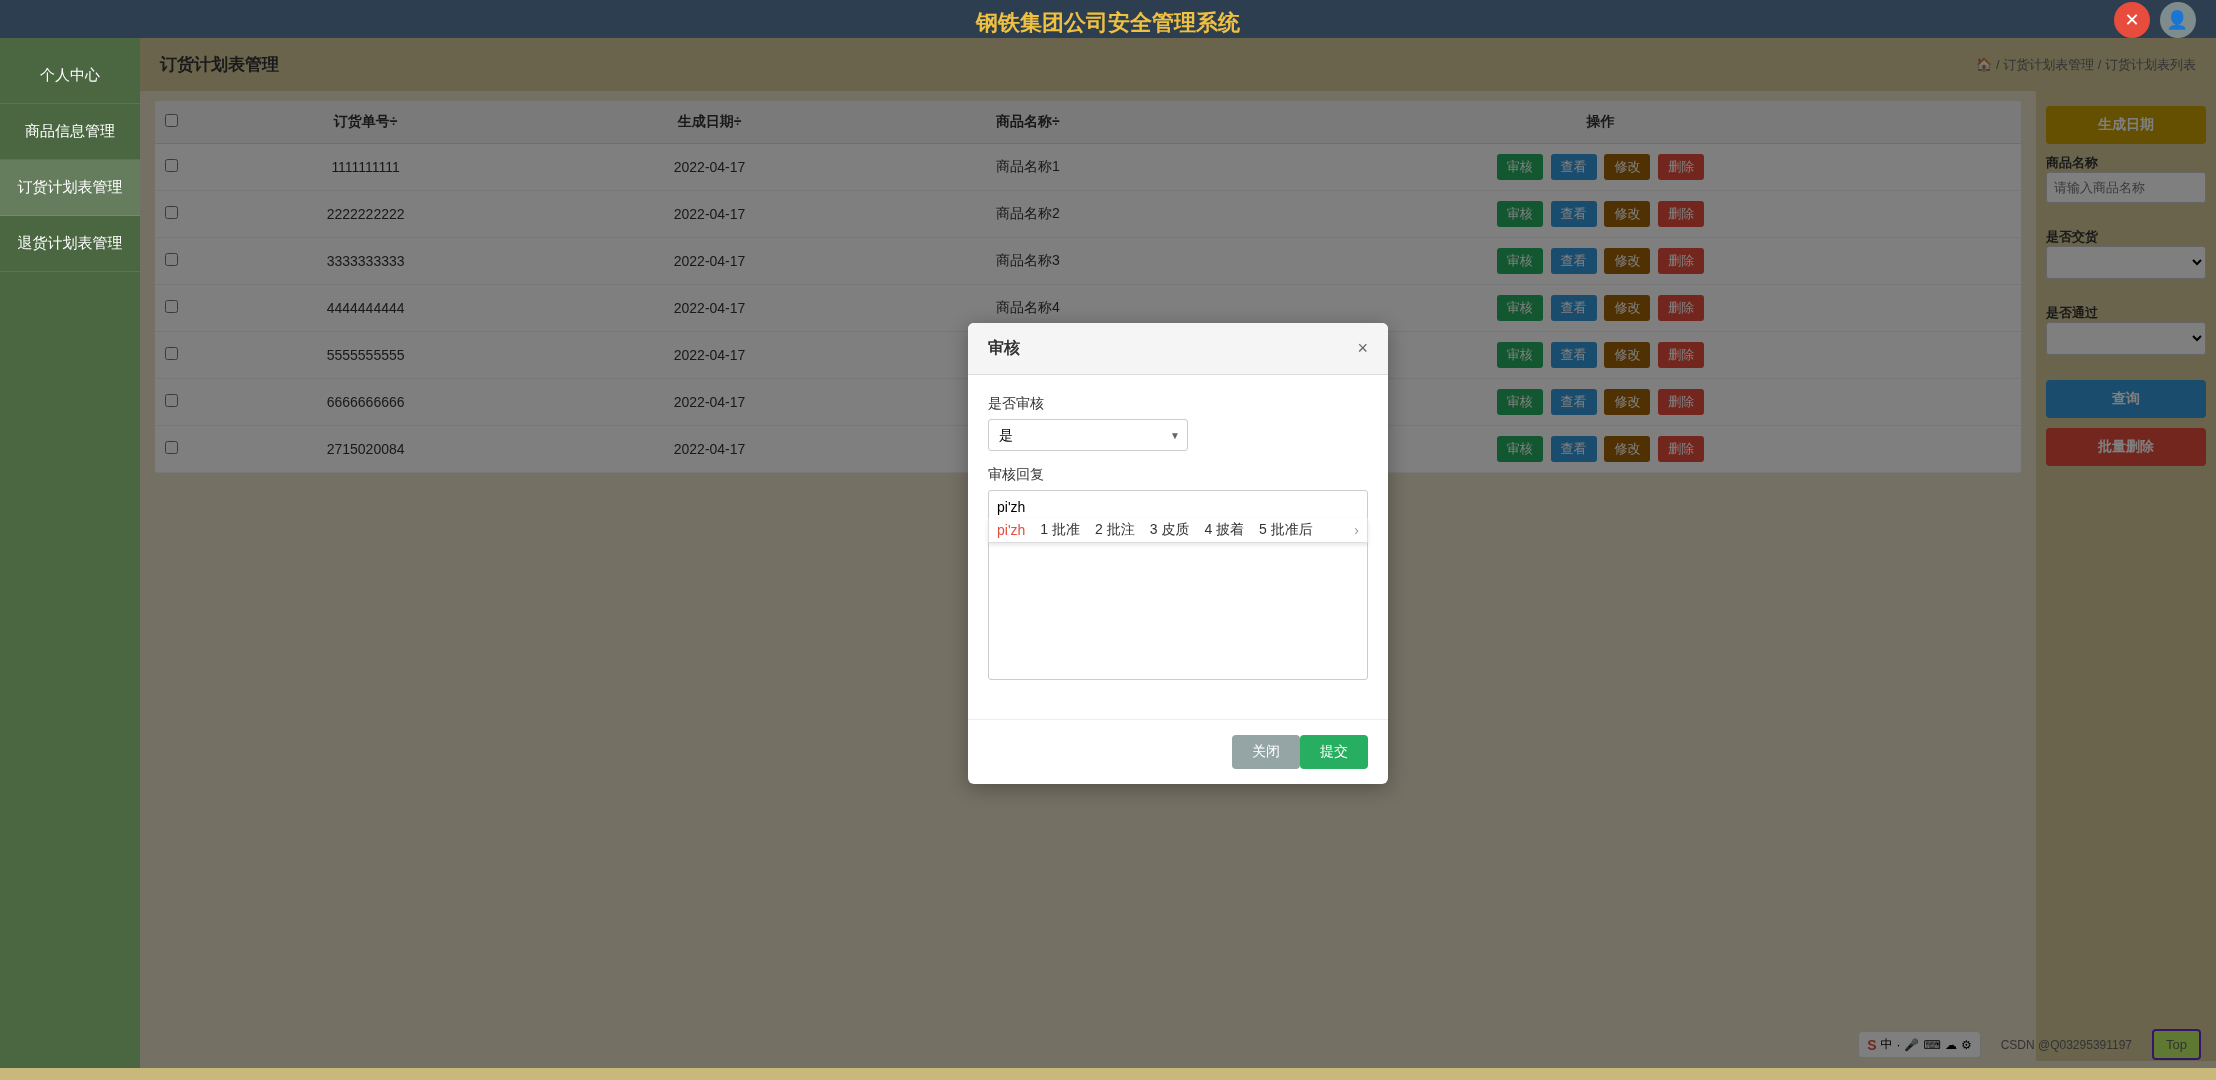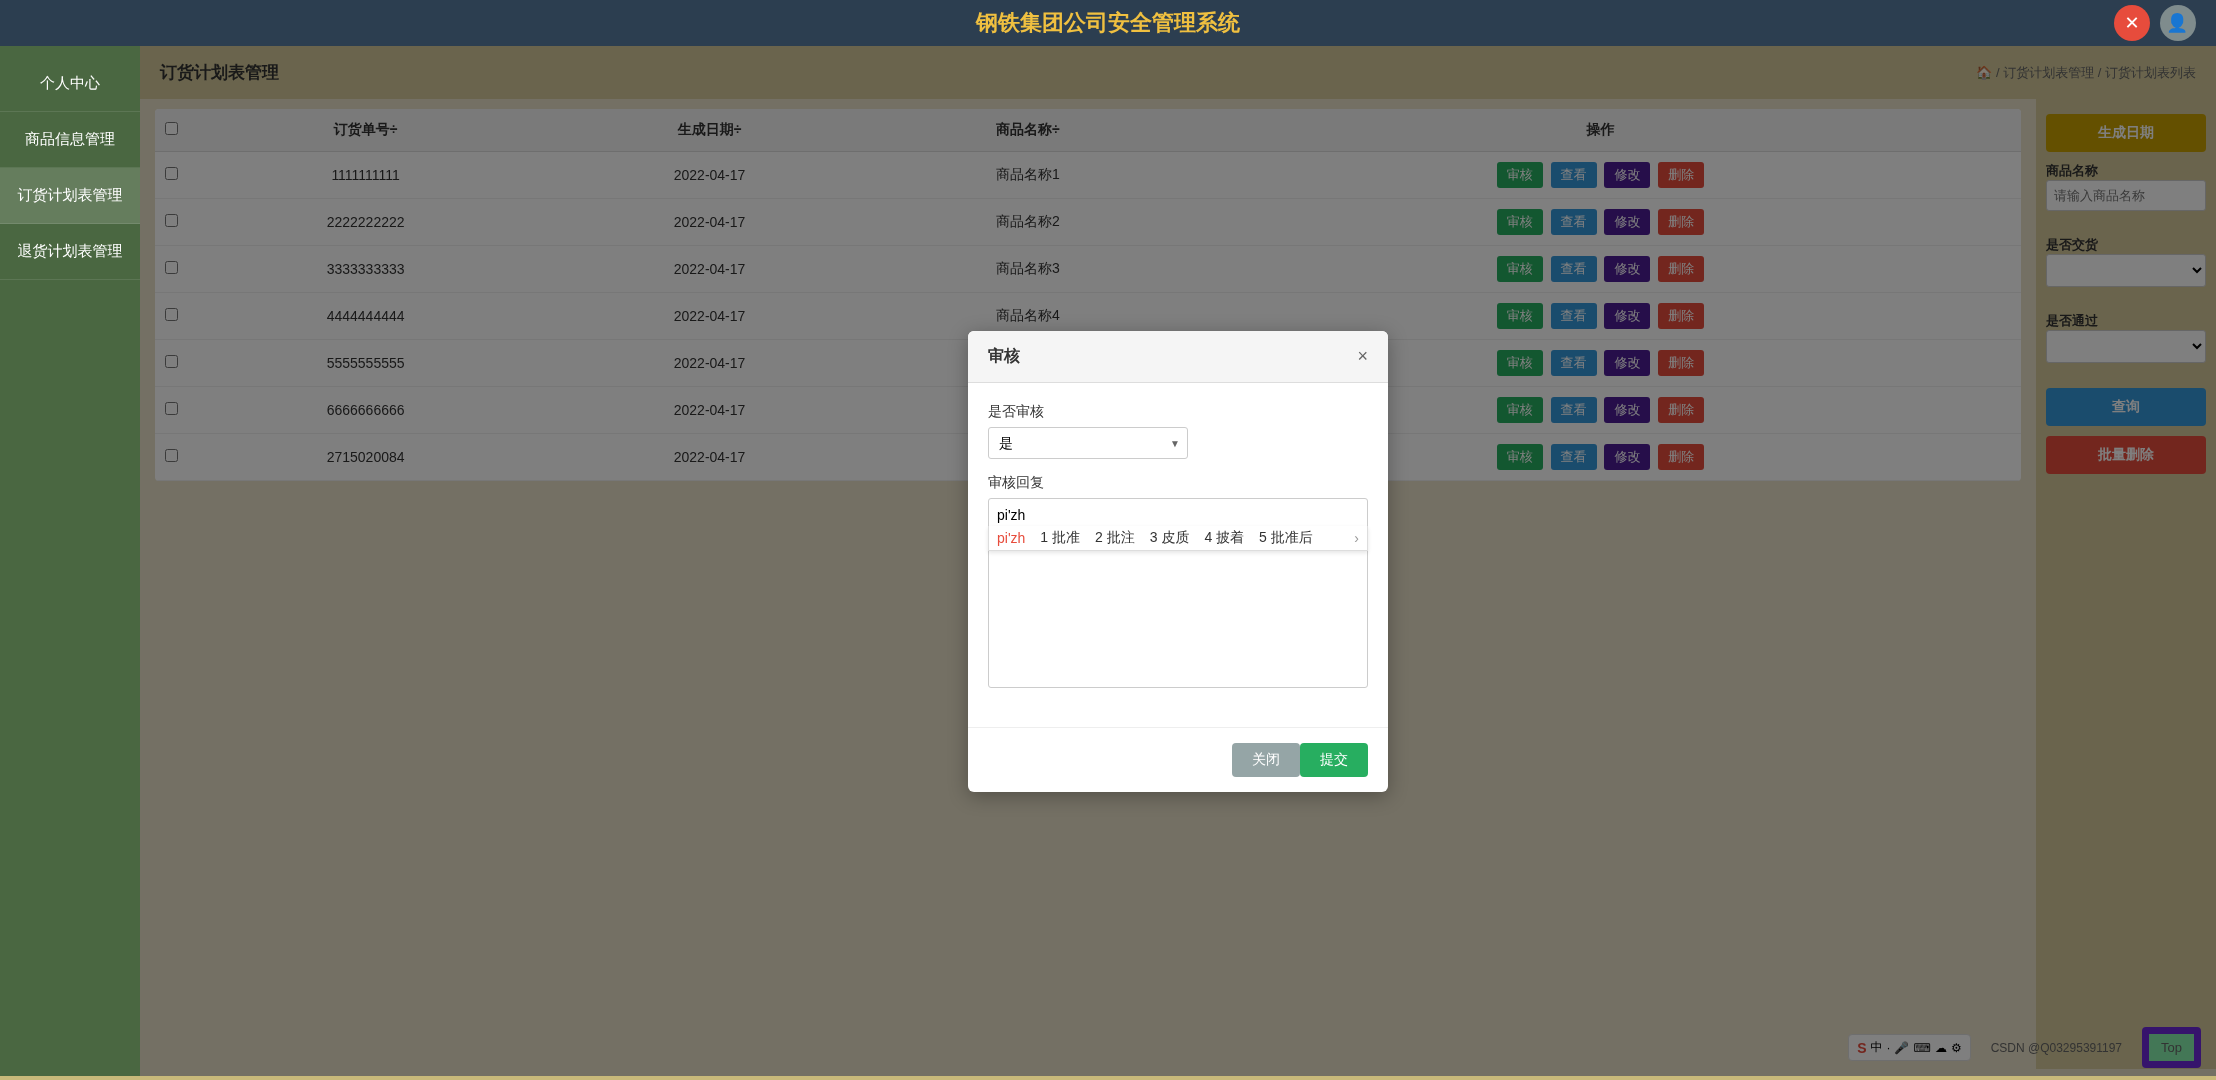--- a/index.html
+++ b/index.html
@@ -1,23 +1,23 @@
 <!DOCTYPE html>
 <html><head>
   <meta charset="utf-8">
   <style>
     * { box-sizing: border-box; margin: 0; padding: 0; }
     body { font-family: 'Microsoft YaHei', sans-serif; background: #c8b97a; width: 2216px; height: 1080px; overflow: hidden; position: relative; }
 
     
     .header {
       background: #2c3e50;
-      height: 46px;
-      display: flex;
-      align-items: center;
+      height: 38px;
+      display: flex;
+      align-items: flex-end;
       justify-content: center;
       position: relative;
     }
     .header-title {
       color: #f0c040;
       font-size: 22px;
       font-weight: bold;
     }
     .header-icons {
       position: absolute;
@@ -122,21 +122,21 @@
       padding: 4px 10px;
       border: none;
       border-radius: 3px;
       cursor: pointer;
       font-size: 13px;
       color: white;
       margin: 0 2px;
     }
     .btn-green { background: #27ae60; }
     .btn-blue { background: #3498db; }
-    .btn-orange { background: #4c1d95; }
+    .btn-orange { background: #a16207; }
     .btn-red { background: #e74c3c; }
 
     
     .right-sidebar {
       width: 180px;
       background: #d4c99a;
       padding: 15px 10px;
       display: flex;
       flex-direction: column;
       gap: 10px;
@@ -328,22 +328,22 @@
       display: flex;
       align-items: center;
       gap: 4px;
       font-size: 12px;
     }
     .csdn-info {
       font-size: 12px;
       color: #666;
     }
     .top-btn {
-      background: #86efac;
-      border: 7px solid #6d28d9;
+      background: #bef264;
+      border: 2px solid #6d28d9;
       border-radius: 4px;
       padding: 6px 12px;
       cursor: pointer;
       font-size: 13px;
       color: #666;
     }
   </style>
 </head>
 <body>
 

